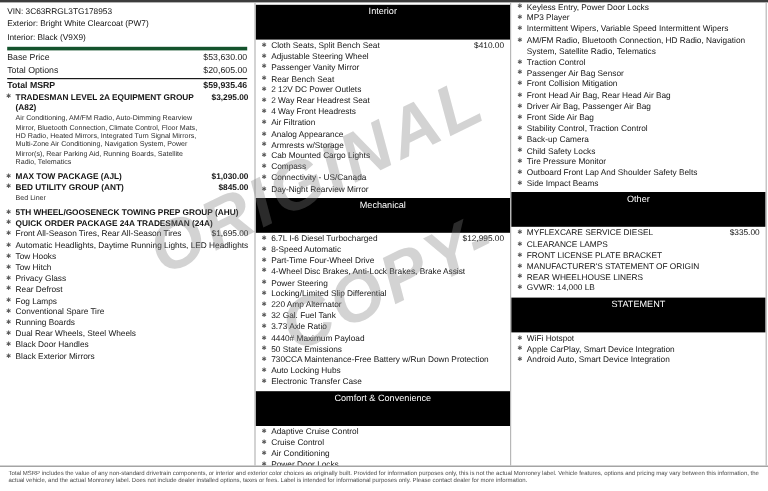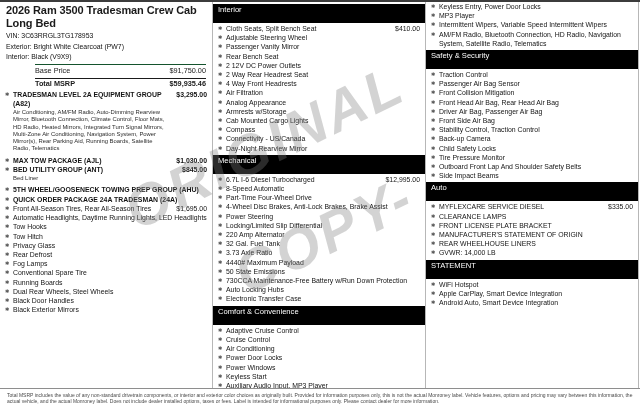--- a/index.html
+++ b/index.html
@@ -8,27 +8,27 @@
     font-family:"Liberation Sans",sans-serif;color:#1a1a1a;
     overflow:hidden;border-top:2px solid #3c3c3c;box-sizing:border-box;
   }
   .cols{display:flex;height:387px;border-bottom:1px solid #8e8e8e;box-sizing:border-box;}
   .col{width:213px;box-sizing:border-box;border-right:1px solid #b7b7b7;overflow:hidden;}
   .col:last-child{border-right:1px solid #b7b7b7;}
   
   .vblock{padding:2px 6px 0 6px;}
   .vtitle{font-size:11px;font-weight:bold;line-height:12.6px;letter-spacing:-0.1px;}
   .vinfo{font-size:6.9px;line-height:10.4px;color:#111;margin-top:2px;}
-  .prices{margin-top:2px;border-top:1px solid #14532d;padding-top:1px;margin-left:29px;}
+  .prices{margin-top:2px;border-top:3px solid #14532d;padding-top:1px;}
   .prow{display:flex;font-size:7.3px;line-height:10.6px;}
   .prow .pv{margin-left:auto;}
   .prow.total{border-top:1.5px solid #1a1a1a;font-weight:bold;margin-top:1px;}
   
-  .sechead{background:#000;color:#fff;font-size:7.6px;line-height:11px;height:19px;
-    padding:0 5px;margin:2px 0 1px 0;white-space:nowrap;overflow:hidden;}
+  .sechead{background:#000;color:#fff;font-size:7.6px;line-height:11px;height:29px;
+    padding:0 5px;margin:2px 0 1px 0;white-space:nowrap;overflow:hidden;text-align:center;}
   .item{display:flex;align-items:flex-start;font-size:6.9px;line-height:9.2px;
     padding:0 5px 0 5px;}
   .bullet{width:8px;flex:none;color:#555;font-size:5.2px;line-height:9.2px;text-align:left;}
   .itxt{flex:1;min-width:0;}
   .iname{color:#141414;}
   .iname.em{font-weight:bold;}
   .idesc{font-size:5.9px;line-height:7.3px;color:#2d2d2d;padding:1px 2px 3px 0;}
   .iprice{flex:none;margin-left:auto;padding-left:4px;white-space:nowrap;color:#141414;}
   .iprice.em{font-weight:bold;}
   
@@ -45,30 +45,33 @@
 
 <div class="page">
 
   <div class="wm wm1">ORIGINAL</div>
   <div class="wm wm2">COPY-</div>
 
   <div class="cols">
 
     <div class="col">
       <div class="vblock">
-        <div class="vtitle">2026 Ram 3500 Tradesman Crew Cab Long Bed</div>
         <div class="vinfo">
           <div>VIN: 3C63RRGL3TG178953</div>
           <div>Exterior: Bright White Clearcoat (PW7)</div>
           <div>Interior: Black (V9X9)</div>
         </div>
         <div class="prices">
           <div class="prow">
             <span>Base Price</span>
-            <span class="pv">$91,750.00</span>
+            <span class="pv">$53,630.00</span>
+          </div>
+          <div class="prow">
+            <span>Total Options</span>
+            <span class="pv">$20,605.00</span>
           </div>
           <div class="prow total">
             <span>Total MSRP</span>
             <span class="pv">$59,935.46</span>
           </div>
         </div>
       </div>
         <div class="item">
           <span class="bullet">✱</span>
           <div class="itxt">
@@ -415,21 +418,20 @@
           <div class="itxt">
             <div class="iname">Intermittent Wipers, Variable Speed Intermittent Wipers</div>
           </div>
         </div>
         <div class="item">
           <span class="bullet">✱</span>
           <div class="itxt">
             <div class="iname">AM/FM Radio, Bluetooth Connection, HD Radio, Navigation System, Satellite Radio, Telematics</div>
           </div>
         </div>
-        <div class="sechead">Safety &amp; Security</div>
         <div class="item">
           <span class="bullet">✱</span>
           <div class="itxt">
             <div class="iname">Traction Control</div>
           </div>
         </div>
         <div class="item">
           <span class="bullet">✱</span>
           <div class="itxt">
             <div class="iname">Passenger Air Bag Sensor</div>
@@ -488,21 +490,21 @@
           <div class="itxt">
             <div class="iname">Outboard Front Lap And Shoulder Safety Belts</div>
           </div>
         </div>
         <div class="item">
           <span class="bullet">✱</span>
           <div class="itxt">
             <div class="iname">Side Impact Beams</div>
           </div>
         </div>
-        <div class="sechead">Auto</div>
+        <div class="sechead">Other</div>
         <div class="item">
           <span class="bullet">✱</span>
           <div class="itxt">
             <div class="iname">MYFLEXCARE SERVICE DIESEL</div>
           </div>
           <span class="iprice">$335.00</span>
         </div>
         <div class="item">
           <span class="bullet">✱</span>
           <div class="itxt">

